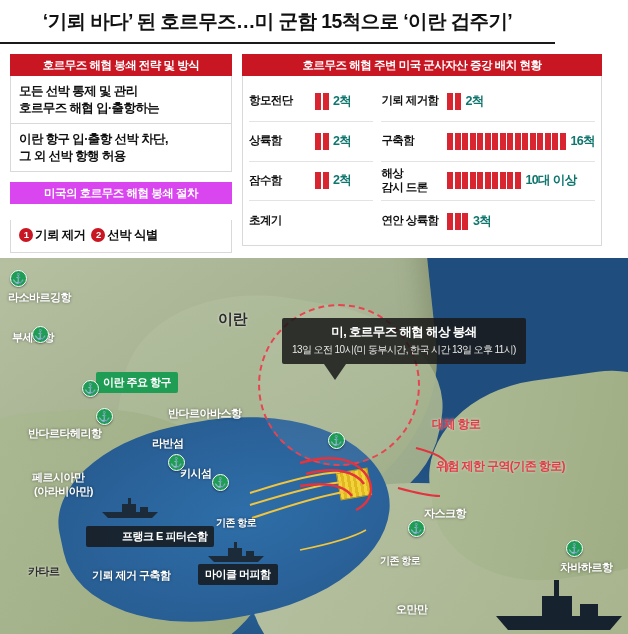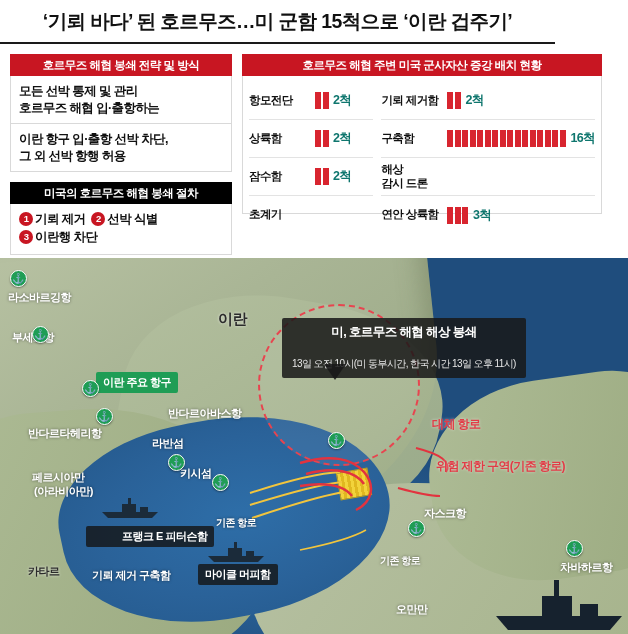--- a/index.html
+++ b/index.html
@@ -76,38 +76,39 @@
     font-size: 12.5px;
     font-weight: bold;
     color: #111;
     line-height: 1.32;
     letter-spacing: -0.6px;
     border-bottom: 1px solid #d9d9d9;
   }
   .strategy-row:last-child { border-bottom: none; }
 
   .panel-title2 {
-    background: #000000;
+    background: #d946ef;
     color: #ffffff;
     font-size: 11.5px;
     font-weight: bold;
     text-align: center;
     padding: 4px 2px 3px 2px;
     margin-top: 10px;
     letter-spacing: -0.5px;
   }
   .procedure-box {
     border: 1px solid #d9d9d9;
     border-top: none;
     padding: 6px 8px 8px 8px;
     font-size: 12.5px;
     font-weight: bold;
     color: #111;
     line-height: 1.45;
     letter-spacing: -0.6px;
+    margin-top: 16px;
   }
   .num-badge {
     display: inline-block;
     width: 14px; height: 14px;
     line-height: 14px;
     border-radius: 50%;
     background: #c81622;
     color: #fff;
     font-size: 9.5px;
     text-align: center;
@@ -115,21 +116,21 @@
     margin-right: 2px;
     font-weight: bold;
   }
 
   
   .assets-box {
     border: 1px solid #d9d9d9;
     border-top: none;
     padding: 6px 6px 4px 6px;
     box-sizing: border-box;
-    height: 138px;
+    height: 170px;
   }
   .assets-grid {
     display: grid;
     grid-template-columns: 1fr 1fr;
     column-gap: 8px;
     row-gap: 0px;
     height: 100%;
   }
   .asset-cell {
     display: flex;
@@ -288,21 +289,21 @@
   .callout-title {
     font-size: 12.5px;
     font-weight: bold;
     letter-spacing: -0.6px;
     display: block;
   }
   .callout-sub {
     font-size: 10px;
     letter-spacing: -0.6px;
     display: block;
-    margin-top: 16px;
+    margin-top: 2px;
     color: #e8e8e8;
   }
   .callout-arrow {
     position: absolute;
     width: 0; height: 0;
     border-left: 11px solid transparent;
     border-right: 11px solid transparent;
     border-top: 16px solid rgba(25,25,25,0.86);
   }
   .zone-circle {
@@ -378,23 +379,20 @@
           <div>그 외 선박 항행 허용</div>
         </div>
       </div>
 
       <div class="panel-title2">미국의 호르무즈 해협 봉쇄 절차</div>
       <div class="procedure-box">
         <div>
           <span class="num-badge">1</span><span>기뢰 제거</span>
           &nbsp;<span class="num-badge">2</span><span>선박 식별</span>
         </div>
-        <div>
-          <span class="num-badge">3</span><span>이란행 차단</span>
-        </div>
       </div>
     </div>
 
     <div class="panel-right">
       <div class="panel-title">호르무즈 해협 주변 미국 군사자산 증강 배치 현황</div>
       <div class="assets-box">
         <div class="assets-grid" id="assets-grid">
             <div class="asset-cell">
               <div class="asset-label">항모전단</div>
               <div class="asset-bar">
@@ -446,20 +444,33 @@
               <div class="asset-bar">
                 <span class="tick"></span>
                 <span class="tick"></span>
                 <span class="asset-count">2척</span>
               </div>
             </div>
             <div class="asset-cell">
               <div class="asset-label">
                 <div>해상</div>
                 <div>감시 드론</div>
+              </div>
+              <div class="asset-bar">
+                <span class="tick"></span>
+                <span class="tick"></span>
+                <span class="tick"></span>
+                <span class="tick"></span>
+                <span class="tick"></span>
+                <span class="tick"></span>
+                <span class="tick"></span>
+                <span class="tick"></span>
+                <span class="tick"></span>
+                <span class="tick"></span>
+                <span class="asset-count">10대 이상</span>
               </div>
             </div>
             <div class="asset-cell nb">
               <div class="asset-label">초계기</div>
               <div class="asset-bar"></div>
             </div>
             <div class="asset-cell nb">
               <div class="asset-label">연안 상륙함</div>
               <div class="asset-bar">
                 <span class="tick"></span>

